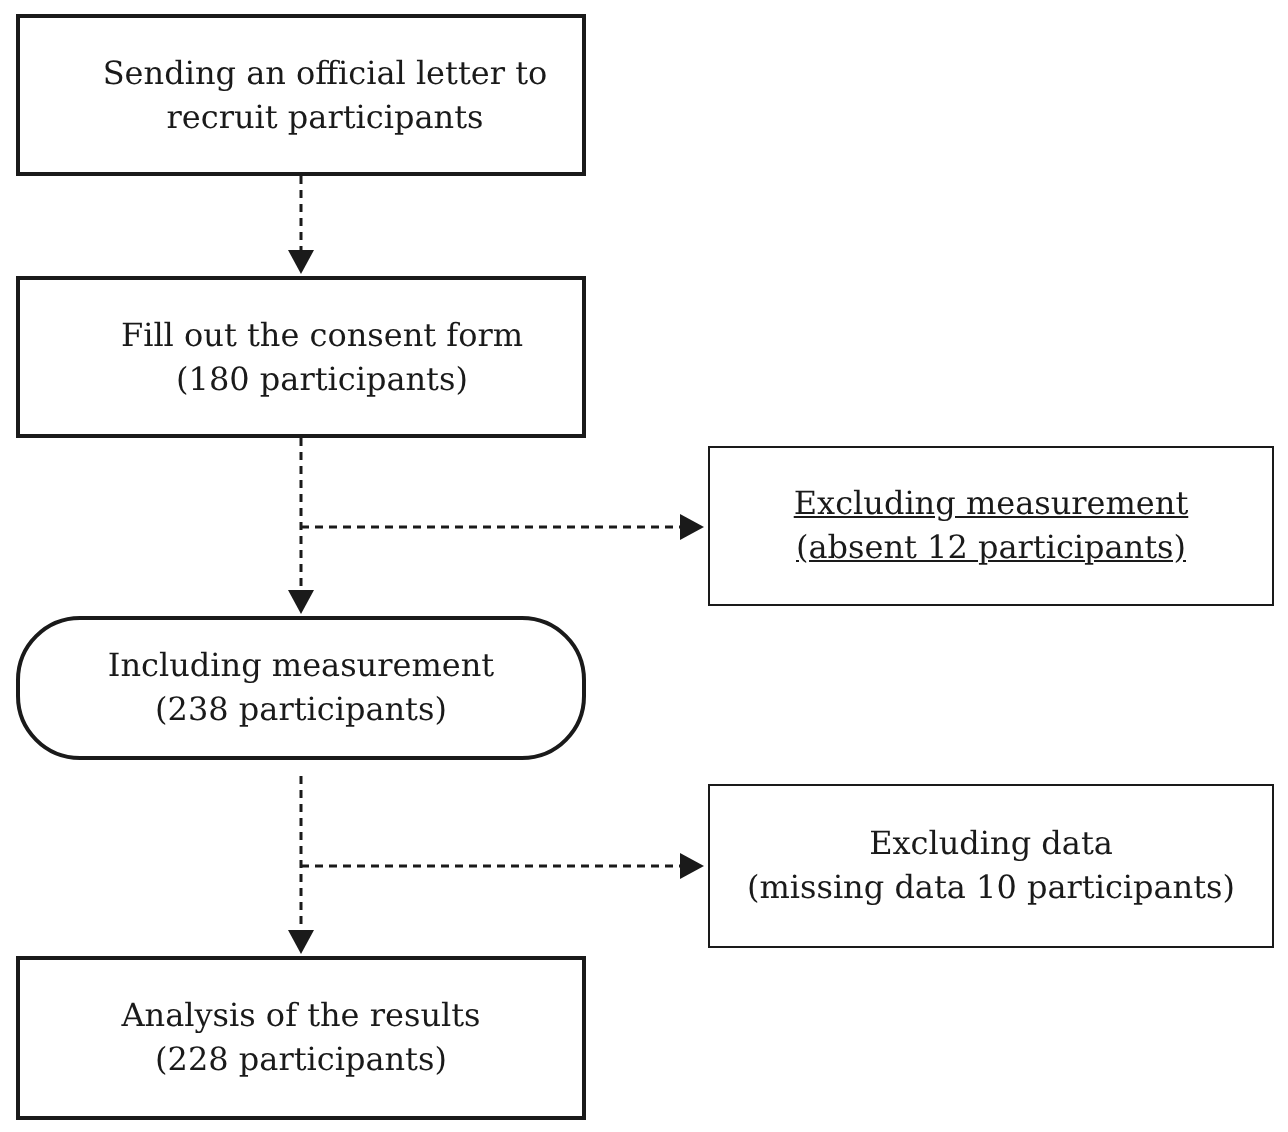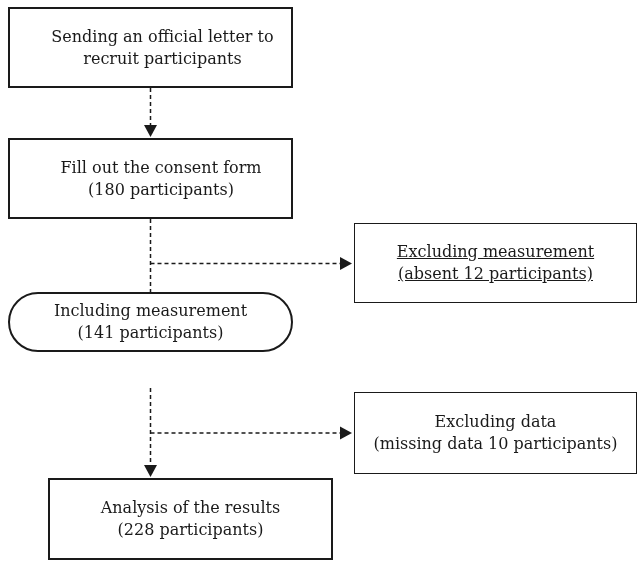--- a/index.html
+++ b/index.html
@@ -25,22 +25,22 @@
     align-items: center;
     justify-content: center;
     text-align: center;
     font-size: 16px;
     line-height: 22px;
   }
   .box.left-col  { left: 8px;   width: 285px; border: 2px solid #1a1a1a; }
   .box.right-col { left: 354px; width: 283px; border: 1.5px solid #1a1a1a; }
   #box-recruit   { top: 7px;   height: 81px; padding-left: 24px; }
   #box-consent   { top: 138px; height: 81px; padding-left: 21px; }
-  #box-including { top: 292px; height: 60px; border-radius: 32px; }
-  #box-analysis  { top: 478px; height: 82px; margin-left: 40px; }
+  #box-including { top: 308px; height: 72px; border-radius: 32px; }
+  #box-analysis  { top: 478px; height: 82px; }
   #box-excl-measurement { top: 223px; height: 80px; text-decoration: underline; }
   #box-excl-data        { top: 392px; height: 82px; }
   .box span { display: block; }
   #connectors {
     position: absolute;
     left: 0;
     top: 0;
     pointer-events: none;
   }
   .dash {
@@ -87,21 +87,21 @@
     <span>(180 participants)</span>
   </div>
 
   <div class="box right-col" id="box-excl-measurement">
     <span>Excluding measurement</span>
     <span>(absent 12 participants)</span>
   </div>
 
   <div class="box left-col" id="box-including">
     <span>Including measurement</span>
-    <span>(141 participants)</span>
+    <span>(238 participants)</span>
   </div>
 
   <div class="box right-col" id="box-excl-data">
     <span>Excluding data</span>
     <span>(missing data 10 participants)</span>
   </div>
 
   <div class="box left-col" id="box-analysis">
     <span>Analysis of the results</span>
     <span>(228 participants)</span>

